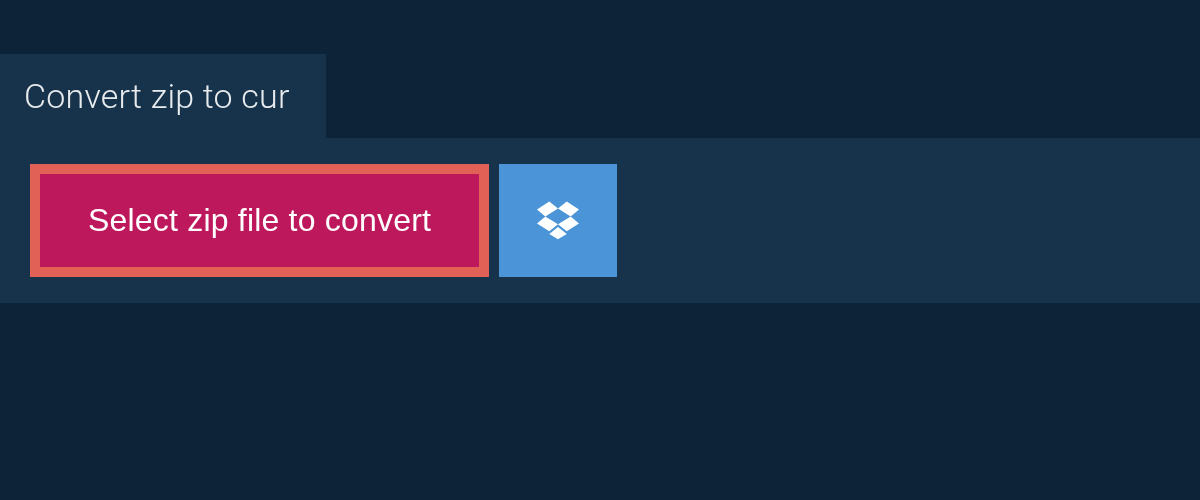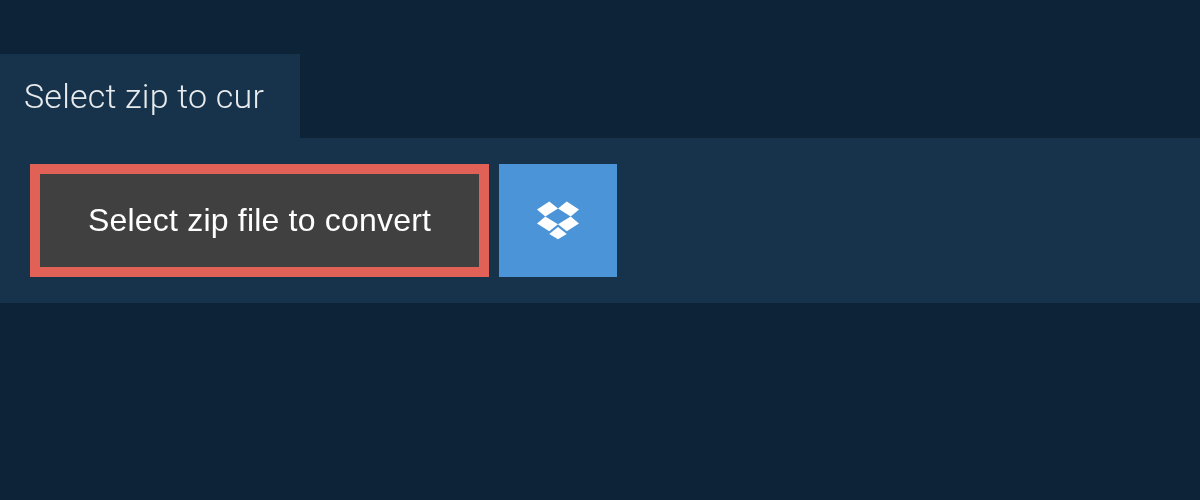--- a/index.html
+++ b/index.html
@@ -36,21 +36,21 @@
     .button-row {
       display: flex;
       align-items: stretch;
       gap: 10px;
     }
     .select-file-wrapper {
       border: 10px solid #e26157;
       display: inline-block;
     }
     .select-file-button {
-      background: #404040;
+      background: #be185d;
       color: #ffffff;
       font-size: 32px;
       font-weight: 300;
       padding: 28px 48px;
       border: none;
       cursor: pointer;
       display: block;
       letter-spacing: 0.2px;
     }
     .dropbox-button {
@@ -67,21 +67,21 @@
       height: 42px;
       fill: #ffffff;
     }
   </style>
 </head>
 <body>
 
 
 
 <div class="tab-header">
-  <span class="tab-header-title">Select zip to cur</span>
+  <span class="tab-header-title">Convert zip to cur</span>
 </div>
 
 <div class="panel">
   <div class="button-row">
     <div class="select-file-wrapper">
       <button class="select-file-button">Select zip file to convert</button>
     </div>
     <button class="dropbox-button">
       <span>
         <svg class="dropbox-icon-svg" viewBox="0 0 48 48">

